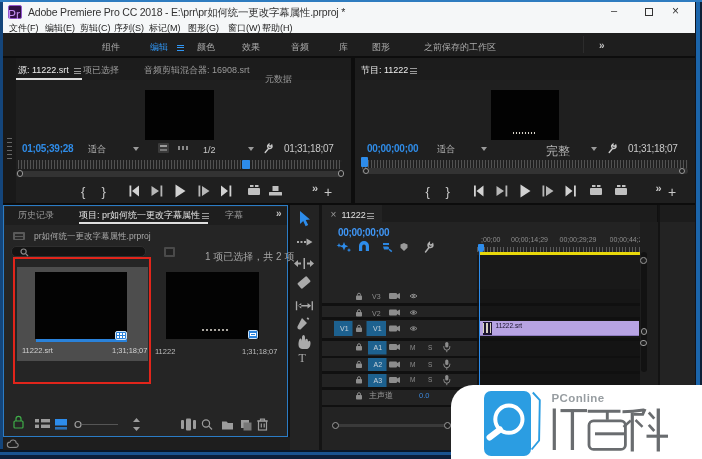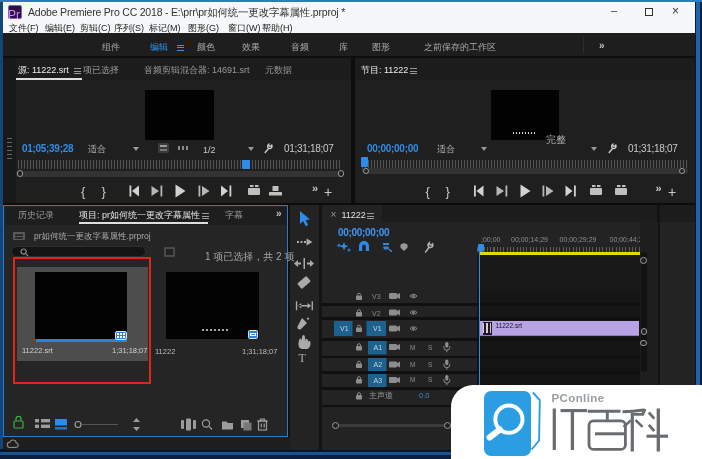--- a/index.html
+++ b/index.html
@@ -60,22 +60,22 @@
 <div class="ab" style="left:16px;top:58px;width:335px;height:22px;background:#1c1c1c"></div>
 <div class="ab" style="left:351px;top:58px;width:4px;height:145px;background:#0d0d0d"></div>
 
 <div class="ab" style="left:355px;top:58px;width:340px;height:145px;background:#1f1f1f"></div>
 <div class="ab" style="left:355px;top:58px;width:340px;height:22px;background:#1c1c1c"></div>
 
 <div class="tx" style="left:18px;top:66px;font-size:9px;color:#ededed">源: 11222.srt</div>
 <div class="ab" style="left:74px;top:68px;width:7px;height:6px;background:repeating-linear-gradient(#999 0 1px,transparent 1px 2.5px)"></div>
 <div class="ab" style="left:16px;top:78.3px;width:66px;height:1.6px;background:#dedede"></div>
 <div class="tx" style="left:83px;top:66px;font-size:9px;color:#9a9a9a">项已选择</div>
-<div class="tx" style="left:144px;top:66px;font-size:9px;color:#9a9a9a">音频剪辑混合器: 14691.srt</div>
-<div class="tx" style="left:265px;top:66px;font-size:9px;color:#9a9a9a">元数据</div>
+<div class="tx" style="left:144px;top:66px;font-size:9px;color:#9a9a9a">音频剪辑混合器: 16908.srt</div>
+<div class="tx" style="left:265px;top:75px;font-size:9px;color:#9a9a9a">元数据</div>
 
 <div class="tx" style="left:361px;top:66px;font-size:9px;color:#ededed">节目: 11222</div>
 <div class="ab" style="left:410px;top:68px;width:7px;height:6px;background:repeating-linear-gradient(#999 0 1px,transparent 1px 2.5px)"></div>
 
 <div class="ab" style="left:145px;top:90px;width:69px;height:49.5px;background:#020202"></div>
 <div class="ab" style="left:491px;top:90px;width:68px;height:49.5px;background:#020202"></div>
 <div class="ab" style="left:513px;top:131.5px;width:22px;height:2.2px;background:repeating-linear-gradient(90deg,#d8d3c8 0 1.5px,#0a0a0a 1.5px 3px)"></div>
 
 <div class="tx" style="left:22px;top:144px;font-size:10px;font-weight:bold;color:#2f8ce8;letter-spacing:-0.3px">01;05;39;28</div>
 <div class="tx" style="left:88px;top:145px;font-size:9px;color:#b4b4b4">适合</div>
@@ -101,21 +101,21 @@
 <div class="ab" style="left:362px;top:160px;width:326px;height:9px;background:repeating-linear-gradient(90deg,#525252 0 1px,#232323 1px 3px)"></div>
 <div class="ab" style="left:362px;top:162px;width:326px;height:7px;background:repeating-linear-gradient(90deg,transparent 0 7px,#1f1f1f 7px 9px)"></div>
 <div class="ab" style="left:360.5px;top:156.5px;width:7px;height:10px;background:#2d8ceb;border-radius:1px"></div>
 <div class="ab" style="left:362px;top:167.5px;width:326px;height:6px;background:#333;border-radius:3px"></div>
 <div class="ab" style="left:362.5px;top:167.5px;width:6.5px;height:6.5px;border:1.3px solid #9a9a9a;border-radius:50%;background:#1f1f1f"></div>
 <div class="ab" style="left:678.5px;top:167.5px;width:6.5px;height:6.5px;border:1.3px solid #9a9a9a;border-radius:50%;background:#1f1f1f"></div>
 
 <div class="tx" style="left:367px;top:144px;font-size:10px;font-weight:bold;color:#2f8ce8;letter-spacing:-0.3px">00;00;00;00</div>
 <div class="tx" style="left:437px;top:145px;font-size:9px;color:#b4b4b4">适合</div>
 <div class="ab" style="left:481px;top:147px;width:0;height:0;border-left:3.2px solid transparent;border-right:3.2px solid transparent;border-top:4px solid #9a9a9a"></div>
-<div class="tx" style="left:546px;top:135px;font-size:10px;color:#b4b4b4">完整</div>
+<div class="tx" style="left:546px;top:145px;font-size:12px;color:#b4b4b4">完整</div>
 <div class="ab" style="left:591px;top:147px;width:0;height:0;border-left:3.2px solid transparent;border-right:3.2px solid transparent;border-top:4px solid #9a9a9a"></div>
 <svg style="left:607px;top:143px" width="11" height="11" viewBox="0 0 11 11">
     <path d="M2.2 9.5 L5.5 5.5 M5 4.5 Q4 2.5 5.8 1.2 Q5.6 2.8 6.6 3.2 Q7.8 3.6 8.8 2.2 Q9.6 4.6 7.4 5.4 Q6.2 5.8 5.8 5.2" stroke="#c9c9c9" stroke-width="1.4" fill="none" stroke-linecap="round"></path>
   </svg>
 <div class="tx" style="left:628px;top:144px;font-size:10px;color:#c9c9c9;letter-spacing:-0.3px">01;31;18;07</div>
 
 <svg style="left:0;top:180px" width="702" height="22" viewBox="0 0 702 22">
 <g fill="#d2d2d2" stroke="none" font-family="Liberation Sans">
 
 <text x="81" y="15.5" font-size="13" fill="#c9c9c9">{</text>

